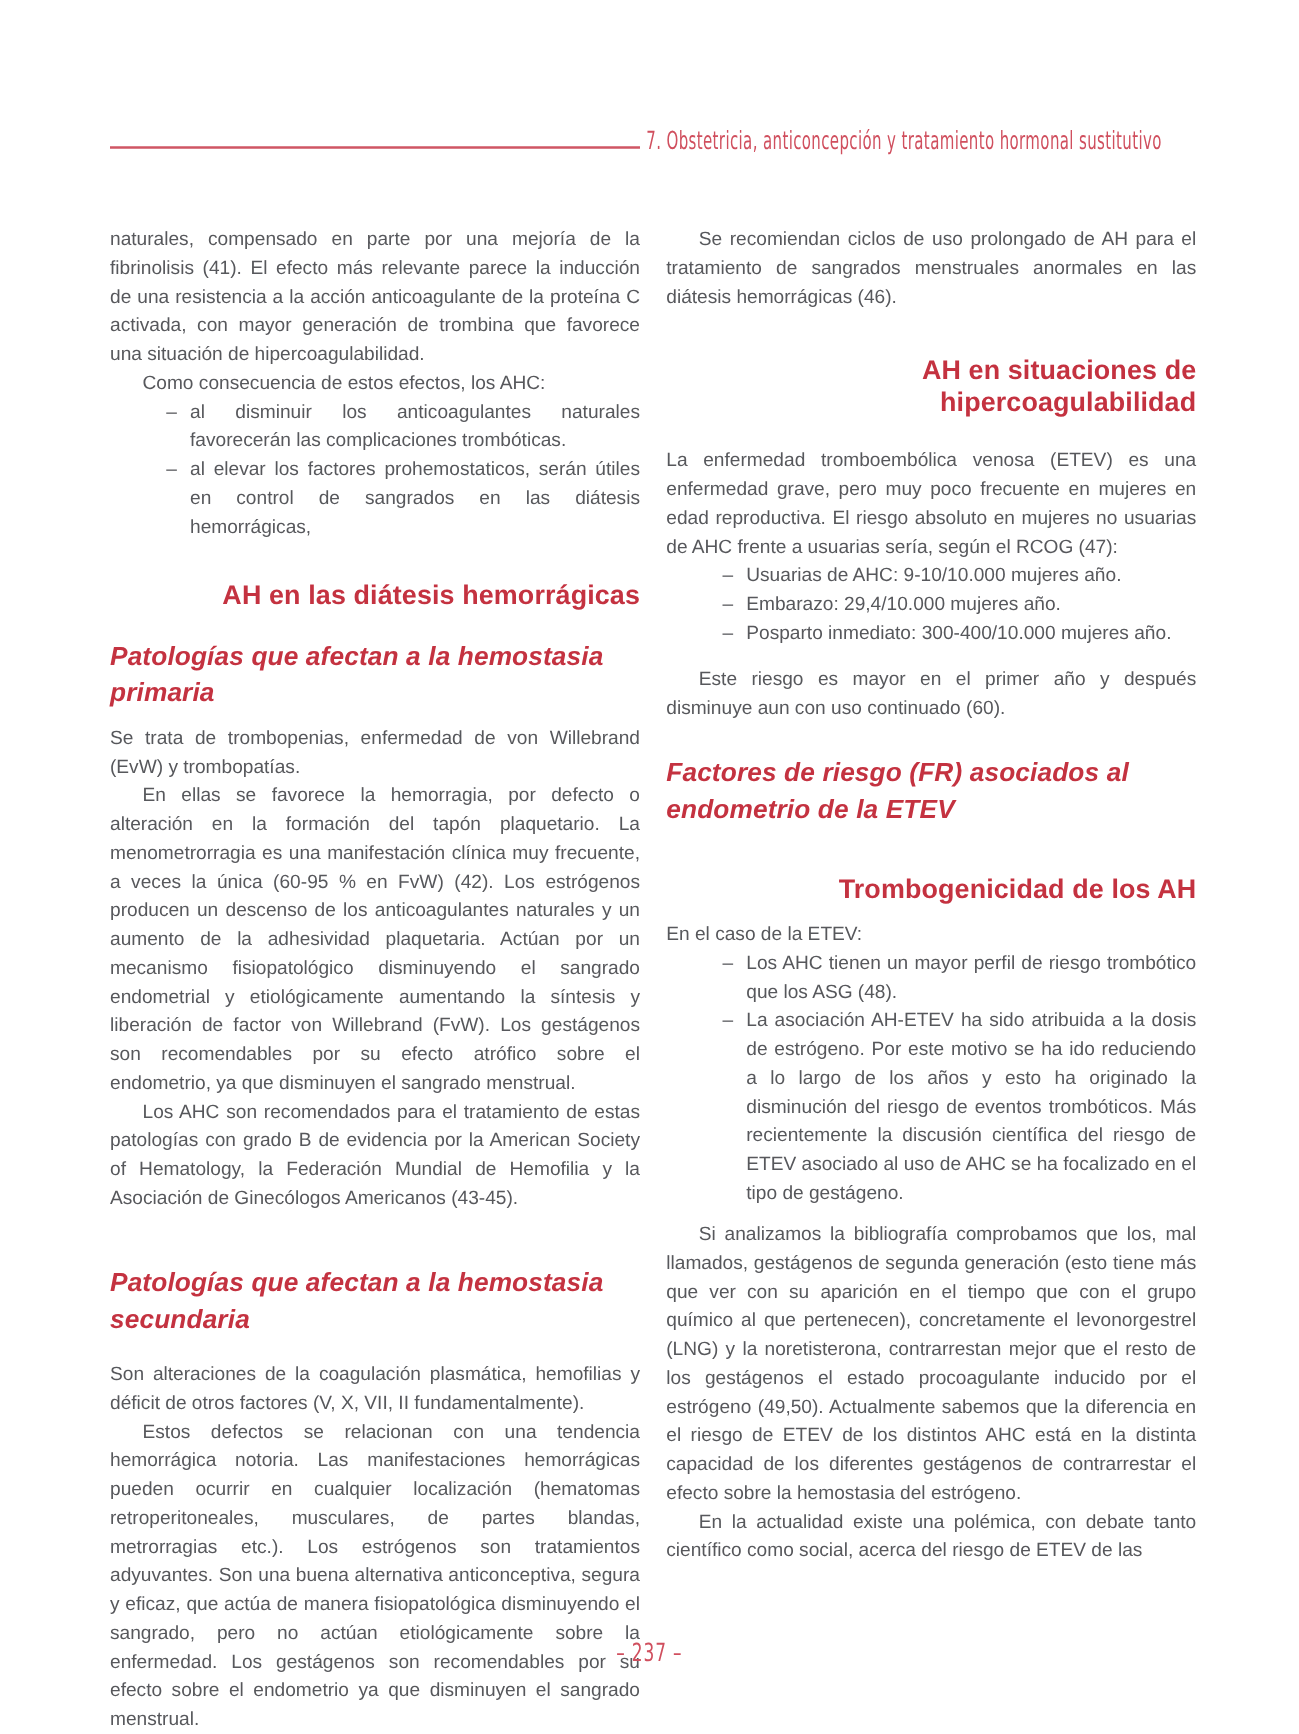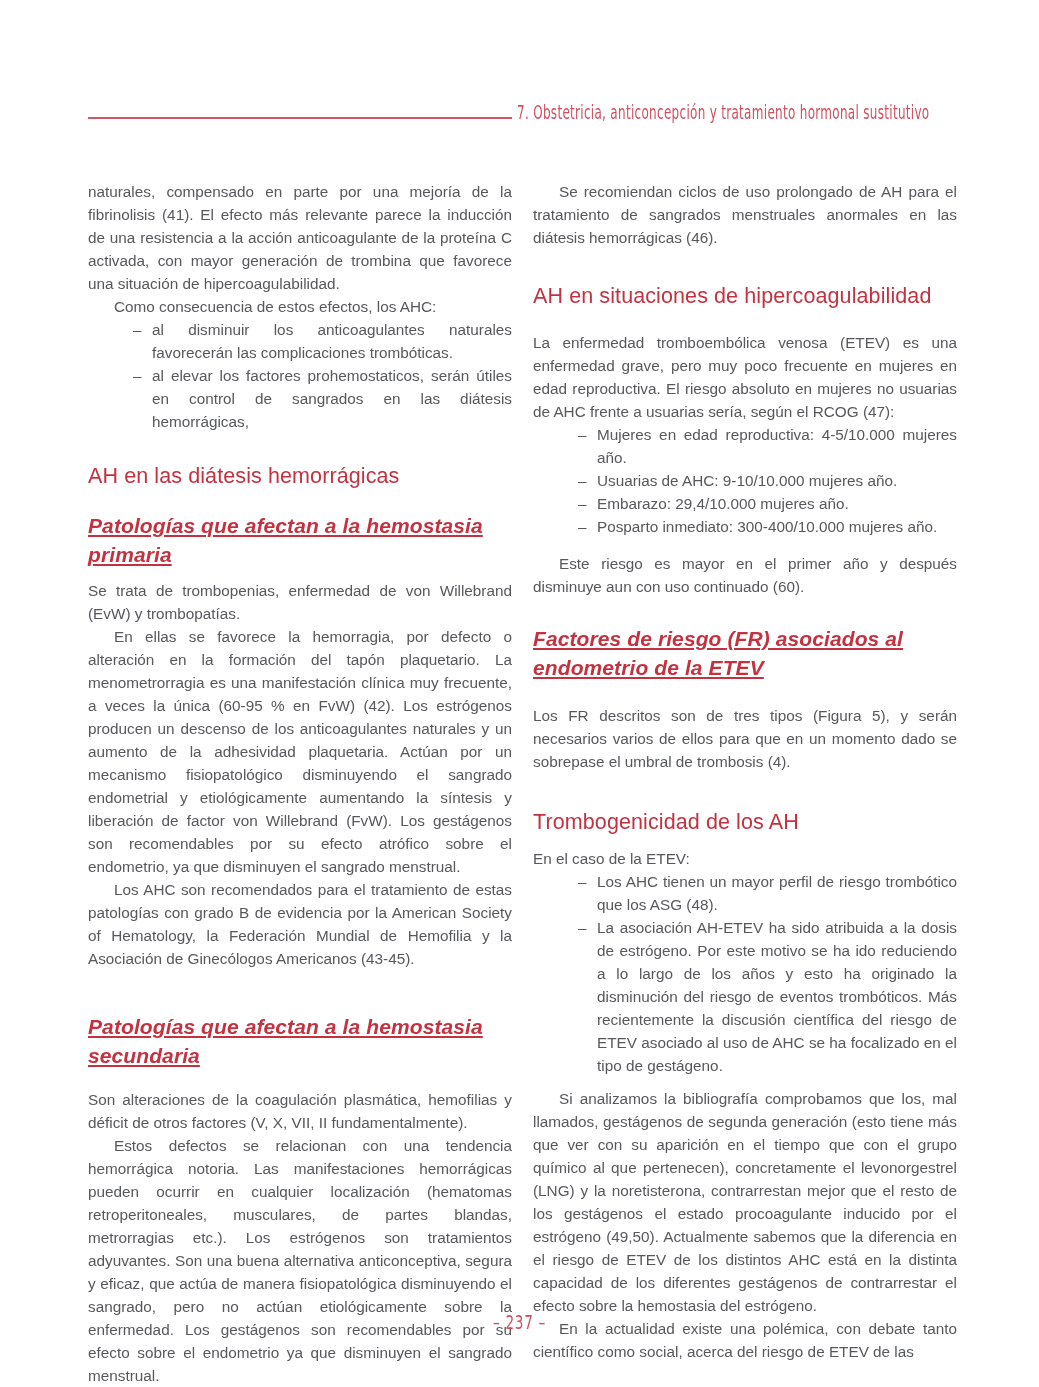--- a/index.html
+++ b/index.html
@@ -35,26 +35,26 @@
     font-size:15.3px;line-height:23px;text-align:justify;
   }
   .col-left{left:88px;}
   .col-right{left:533px;}
   .col p{margin:0;}
   .col p.indent{text-indent:26px;}
   ul.dash{list-style:none;margin:0;padding:0 0 0 45px;}
   ul.dash li{position:relative;padding-left:19px;}
   ul.dash li::before{content:"–";position:absolute;left:0;top:0;}
   h1.sec{
-    margin:0;font-size:21.5px;line-height:26px;font-weight:400;
-    color:var(--accent-color);text-align:left;letter-spacing:.1px;
+    margin:0;font-size:21.5px;line-height:26px;font-weight:700;
+    color:var(--accent-color);text-align:right;letter-spacing:.1px;
   }
   h2.subsec{
     margin:0;font-size:21px;line-height:29px;font-weight:700;font-style:italic;
-    color:var(--accent-color);text-align:left;letter-spacing:.1px;text-decoration:underline;
+    color:var(--accent-color);text-align:left;letter-spacing:.1px;
   }
   
   .page-number{
     position:absolute;left:0;top:1310px;width:100%;text-align:center;
     font-family:"DejaVu Sans",sans-serif;
     font-size:20px;color:var(--header-color);letter-spacing:1px;
     transform:scaleX(.68);transform-origin:center top;
   }
 </style>
 </head>
@@ -78,28 +78,26 @@
   <h2 class="subsec" style="margin-top:42px">Patologías que afectan a la hemostasia secundaria</h2>
   <p style="margin-top:18px">Son alteraciones de la coagulación plasmática, hemofilias y déficit de otros factores (V, X, VII, II fundamentalmente).</p>
   <p class="indent">Estos defectos se relacionan con una tendencia hemorrágica notoria. Las manifestaciones hemorrágicas pueden ocurrir en cualquier localización (hematomas retroperitoneales, musculares, de partes blandas, metrorragias etc.). Los estrógenos son tratamientos adyuvantes. Son una buena alternativa anticonceptiva, segura y eficaz, que actúa de manera fisiopatológica disminuyendo el sangrado, pero no actúan etiológicamente sobre la enfermedad. Los gestágenos son recomendables por su efecto sobre el endometrio ya que disminuyen el sangrado menstrual.</p>
 </div>
 
 <div class="col col-right">
   <p class="indent">Se recomiendan ciclos de uso prolongado de AH para el tratamiento de sangrados menstruales anormales en las diátesis hemorrágicas (46).</p>
   <h1 class="sec" style="margin-top:34px">AH en situaciones de hipercoagulabilidad</h1>
   <p style="margin-top:22px">La enfermedad tromboembólica venosa (ETEV) es una enfermedad grave, pero muy poco frecuente en mujeres en edad reproductiva. El riesgo absoluto en mujeres no usuarias de AHC frente a usuarias sería, según el RCOG (47):</p>
   <ul class="dash">
-    <li>Mujeres en edad reproductiva: 4-5/10.000 mujeres año.</li>
     <li>Usuarias de AHC: 9-10/10.000 mujeres año.</li>
     <li>Embarazo: 29,4/10.000 mujeres año.</li>
     <li>Posparto inmediato: 300-400/10.000 mujeres año.</li>
   </ul>
   <p class="indent" style="margin-top:14px">Este riesgo es mayor en el primer año y después disminuye aun con uso continuado (60).</p>
   <h2 class="subsec" style="margin-top:26px">Factores de riesgo (FR) asociados al endometrio de la ETEV</h2>
-  <p style="margin-top:22px">Los FR descritos son de tres tipos (Figura 5), y serán necesarios varios de ellos para que en un momento dado se sobrepase el umbral de trombosis (4).</p>
   <h1 class="sec" style="margin-top:36px">Trombogenicidad de los AH</h1>
   <p style="margin-top:12px">En el caso de la ETEV:</p>
   <ul class="dash">
     <li>Los AHC tienen un mayor perfil de riesgo trombótico que los ASG (48).</li>
     <li>La asociación AH-ETEV ha sido atribuida a la dosis de estrógeno. Por este motivo se ha ido reduciendo a lo largo de los años y esto ha originado la disminución del riesgo de eventos trombóticos. Más recientemente la discusión científica del riesgo de ETEV asociado al uso de AHC se ha focalizado en el tipo de gestágeno.</li>
   </ul>
   <p class="indent" style="margin-top:10px">Si analizamos la bibliografía comprobamos que los, mal llamados, gestágenos de segunda generación (esto tiene más que ver con su aparición en el tiempo que con el grupo químico al que pertenecen), concretamente el levonorgestrel (LNG) y la noretisterona, contrarrestan mejor que el resto de los gestágenos el estado procoagulante inducido por el estrógeno (49,50). Actualmente sabemos que la diferencia en el riesgo de ETEV de los distintos AHC está en la distinta capacidad de los diferentes gestágenos de contrarrestar el efecto sobre la hemostasia del estrógeno.</p>
   <p class="indent">En la actualidad existe una polémica, con debate tanto científico como social, acerca del riesgo de ETEV de las</p>
 </div>
 

